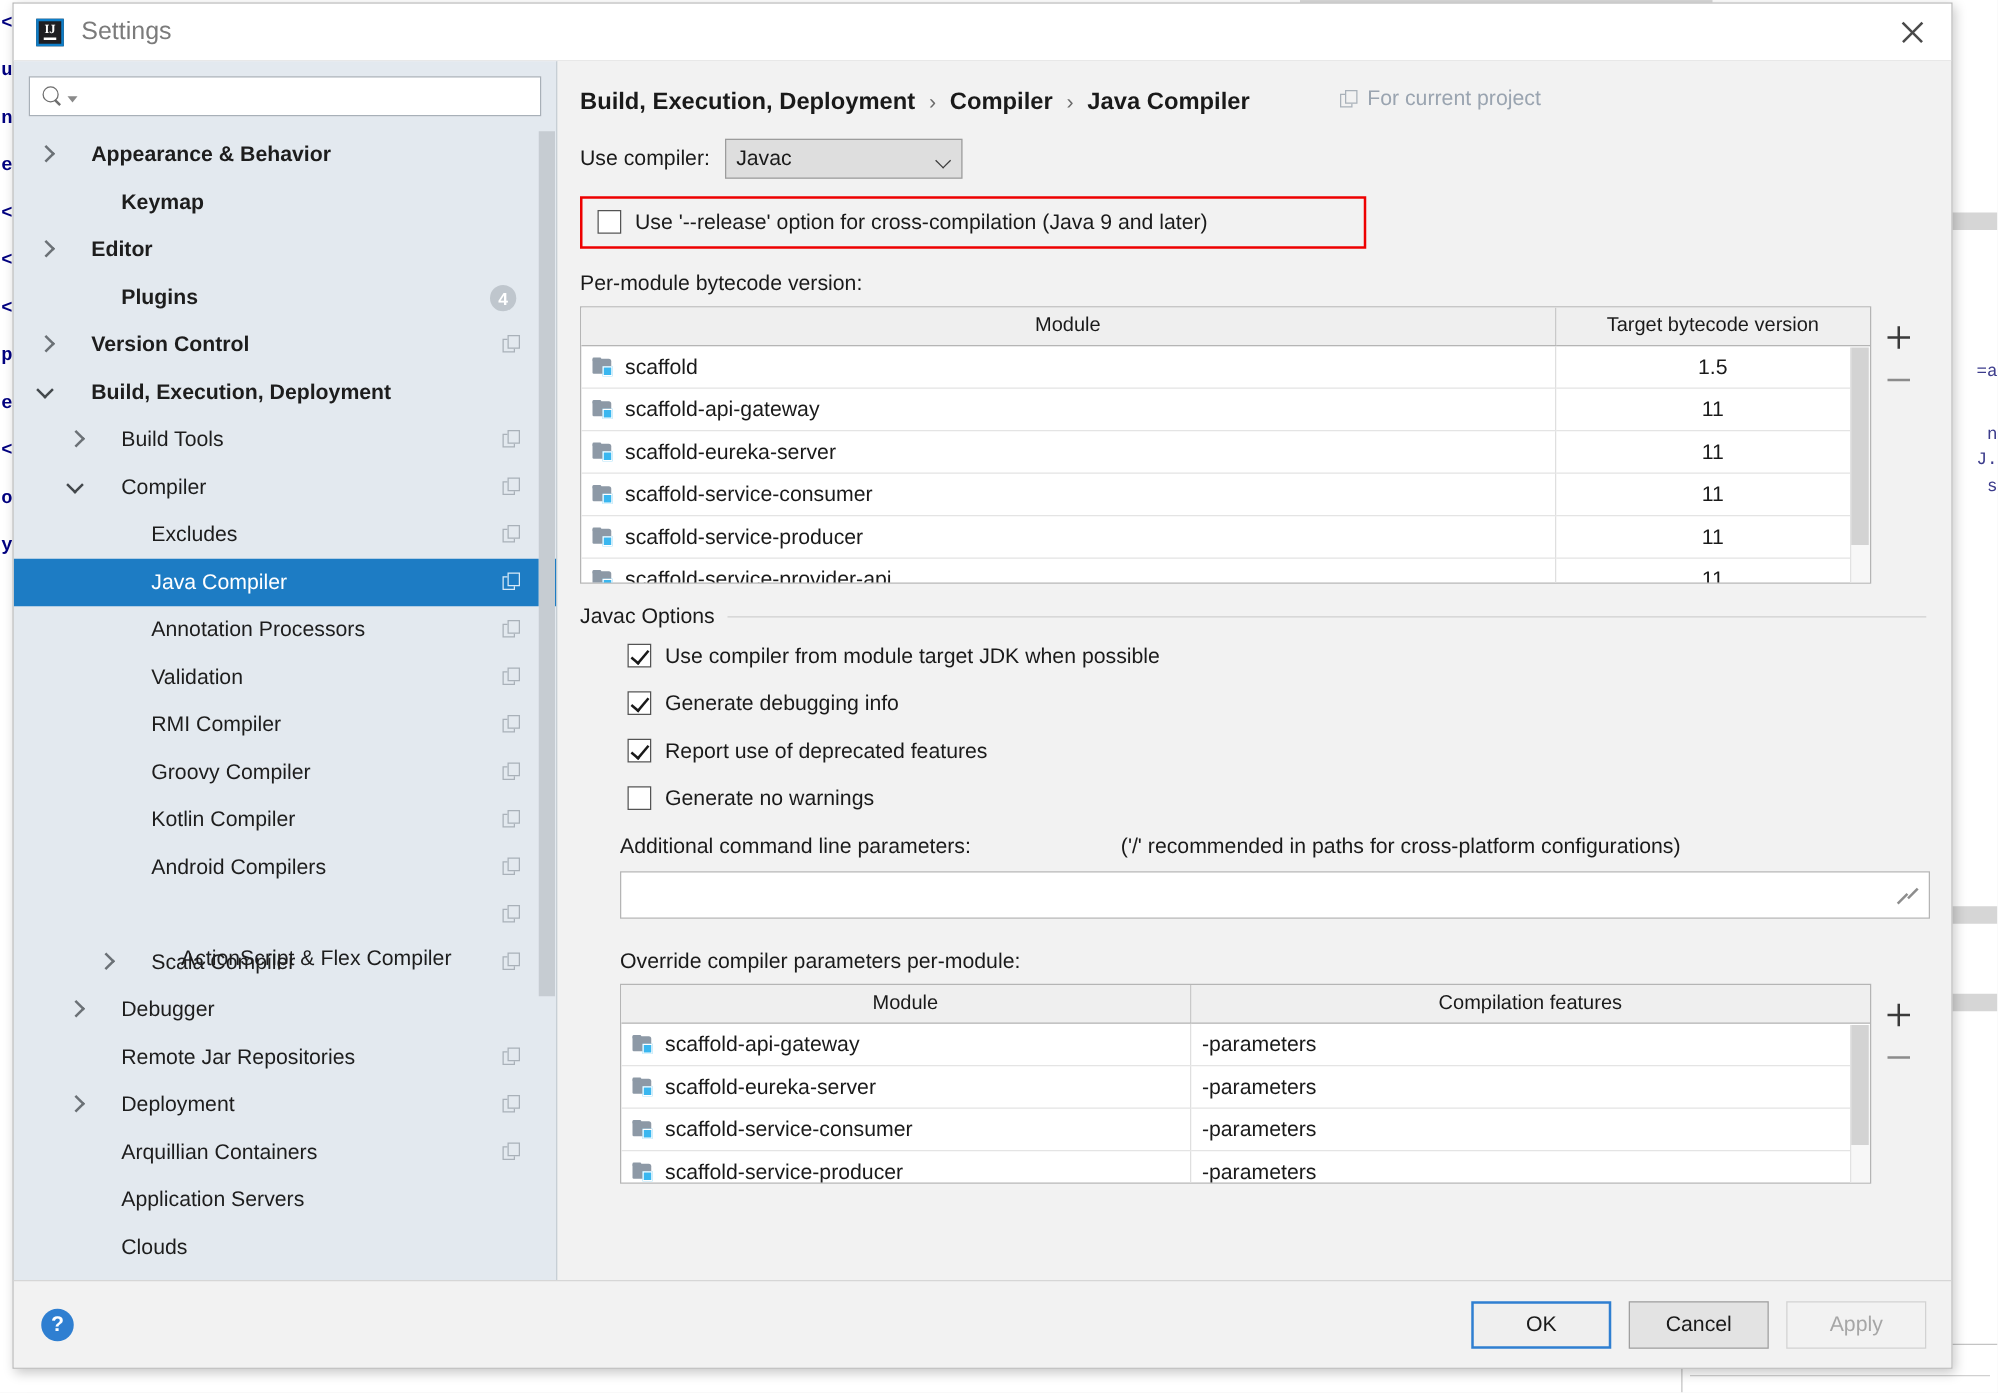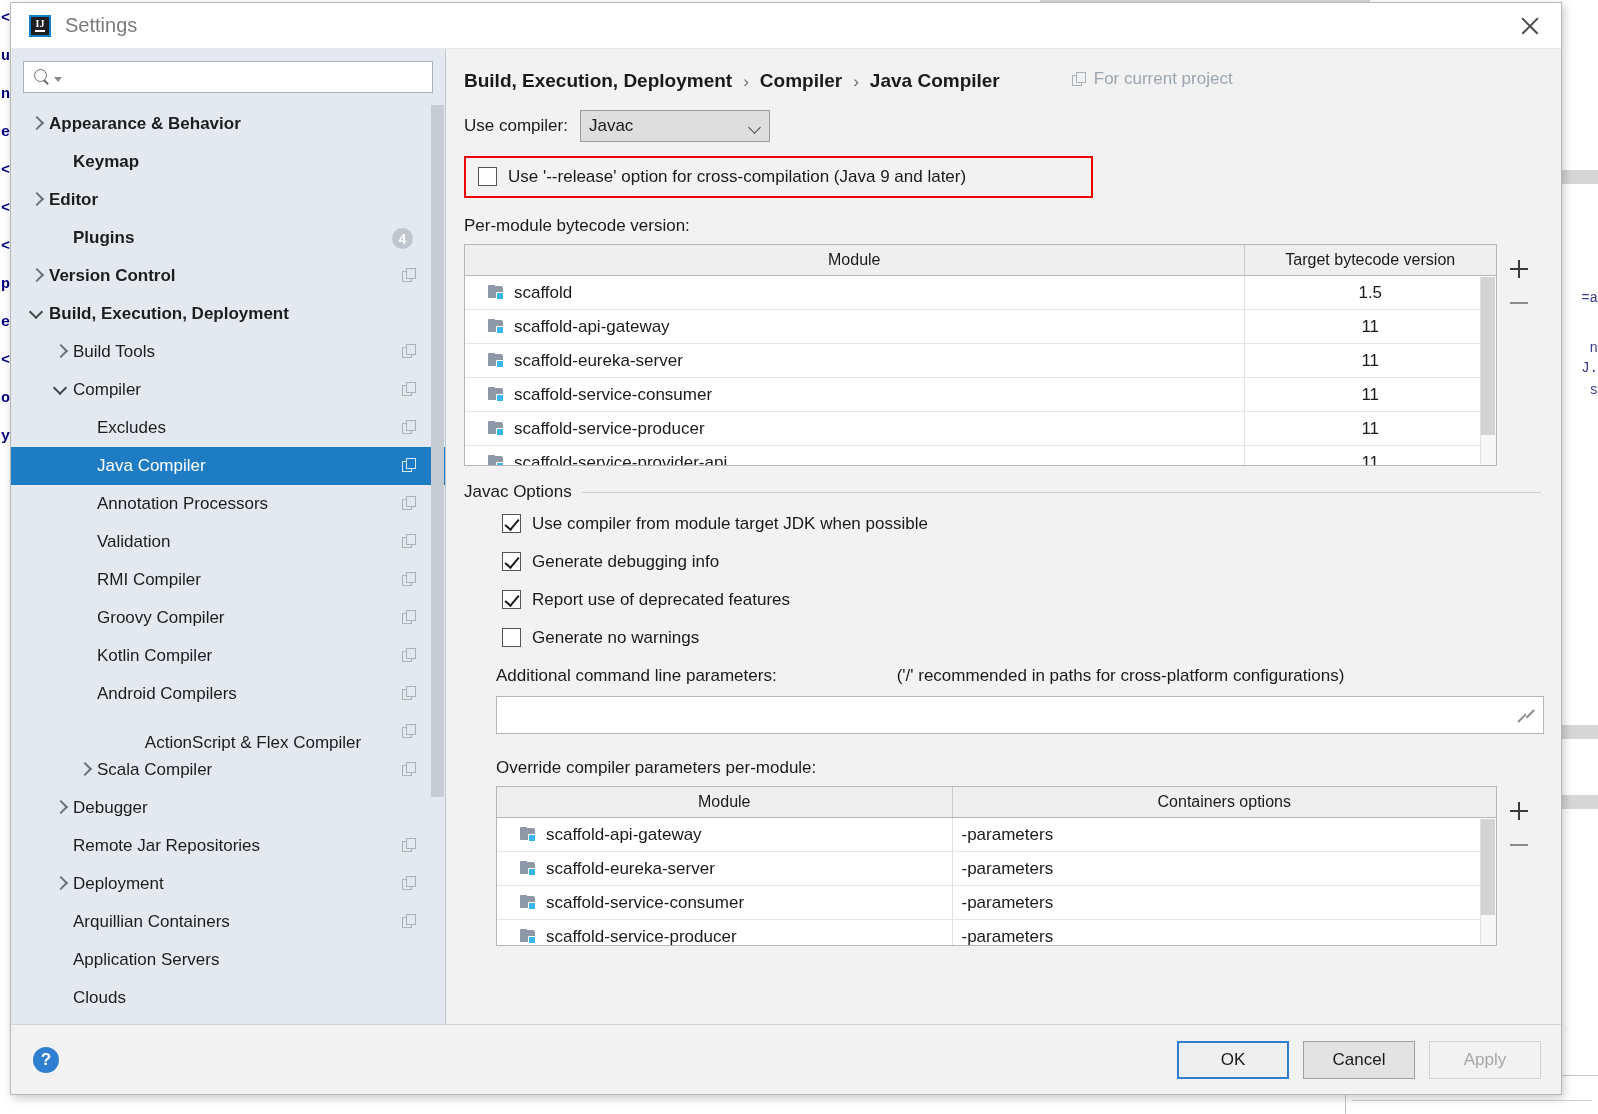--- a/index.html
+++ b/index.html
@@ -106,21 +106,21 @@
     border-top: 5px solid #8a8a8a; margin-left: 3px; margin-top: 5px;
   }
   .search-input {
     border: 0; outline: 0; background: transparent; font-size: 15px; flex: 1 1 auto;
     margin-left: 4px; font-family: "Liberation Sans", sans-serif; color: #222;
   }
 
   .tree { flex: 1 1 auto; overflow: hidden; position: relative; padding-top: 2px; }
   .tree-row {
     height: 38px; display: flex; align-items: center; position: relative;
-    font-size: 17px; color: #1d1d1d; cursor: pointer; padding-right: 14px;
+    font-size: 17px; color: #1d1d1d; cursor: pointer; padding-right: 14px; gap: 24px;
   }
   .tree-row.selected { background: #1d7cc4; color: #ffffff; }
   .tree-row.bold { font-weight: bold; }
   .twisty {
     width: 20px; height: 20px; position: relative; flex: 0 0 20px; margin-right: 2px;
   }
   .twisty.right:before {
     content: ""; position: absolute; left: 5px; top: 4px; width: 8px; height: 8px;
     border-right: 2px solid #6b7176; border-bottom: 2px solid #6b7176;
     transform: rotate(-45deg);
@@ -218,21 +218,21 @@
   table.grid th {
     background: #efefef; border-right: 1px solid #c9c9c9; border-bottom: 1px solid #b5b5b5;
     font-size: 16px; font-weight: normal; color: #1a1a1a; height: 31px; padding: 0;
   }
   table.grid td {
     border-right: 1px solid #dfdfdf; border-bottom: 1px solid #e4e4e4;
     font-size: 17px; color: #1a1a1a; height: 34px; padding: 0 0 0 9px;
   }
   table.grid td.ctr { text-align: center; padding: 0; }
   table.grid tr:last-child td { border-bottom: none; }
-  .modcell { display: flex; align-items: center; margin-left: 14px; }
+  .modcell { display: flex; align-items: center; }
   .mod-icon { width: 17px; height: 15px; position: relative; flex: 0 0 17px; margin-right: 9px; }
   .mod-icon .f {
     position: absolute; left: 0; top: 1px; width: 15px; height: 12px; background: #8d99a6;
     border-radius: 1px 2px 1px 1px;
   }
   .mod-icon .tab {
     position: absolute; left: 0; top: 0px; width: 7px; height: 3px; background: #8d99a6;
     border-radius: 1px;
   }
   .mod-icon .sq {
@@ -698,21 +698,21 @@
       <div class="tablewrap" style="padding-left:32px;">
         <div class="tbl" style="height:160px;">
           <table class="grid" id="override-grid">
             <colgroup>
                 <col style="width:455px">
                 <col style="width:auto">
               </colgroup>
             <thead>
                 <tr>
                   <th>Module</th>
-                  <th style="border-right: none;">Containers options</th>
+                  <th style="border-right: none;">Compilation features</th>
                 </tr>
               </thead>
             <tbody>
                 <tr>
                   <td>
                     <span class="modcell">
                       <span class="mod-icon">
                         <i class="f"></i>
                         <i class="tab"></i>
                         <i class="sq"></i>

